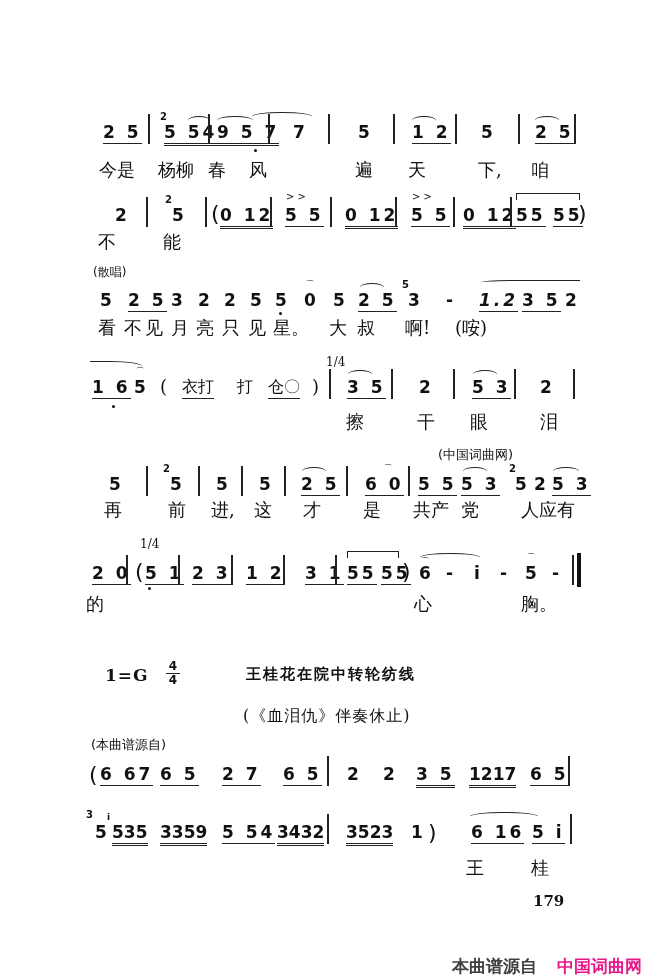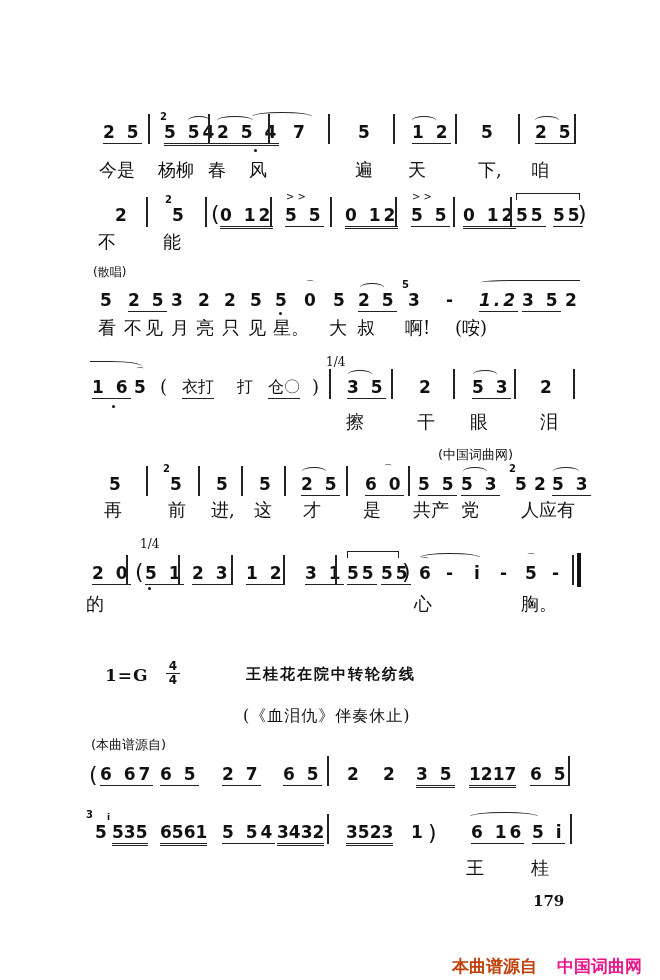--- a/index.html
+++ b/index.html
@@ -26,21 +26,21 @@
 </head>
 <body>
 
 <div class="row" style="top:122px;">
   <span class="n ul" style="left:103px;">2 5</span>
   <div class="bar" style="left:148px;top:-8px;"></div>
   <span class="grace" style="left:160px;top:-10px;">2</span>
   <span class="n ul2" style="left:164px;">5 54</span>
   <div class="slur" style="left:188px;top:-6px;width:22px;"></div>
   <div class="bar" style="left:208px;top:-8px;"></div>
-  <span class="n ul2" style="left:217px;">2 5 4</span>
+  <span class="n ul2" style="left:217px;">9 5 7</span>
   <div class="slur" style="left:217px;top:-6px;width:36px;"></div>
   <div class="slur" style="left:252px;top:-10px;width:60px;"></div>
   <div class="dotb" style="left:254px;top:27px;"></div>
   <div class="bar" style="left:268px;top:-8px;"></div>
   <span class="n" style="left:293px;">7</span>
   <div class="bar" style="left:328px;top:-8px;"></div>
   <span class="n" style="left:358px;">5</span>
   <div class="bar" style="left:393px;top:-8px;"></div>
   <span class="n ul" style="left:412px;">1 2</span>
   <div class="slur" style="left:412px;top:-6px;width:24px;"></div>
@@ -256,34 +256,34 @@
   <span class="n ul2" style="left:469px;letter-spacing:0;">1217</span>
   <span class="n ul" style="left:530px;">6 5</span>
   <div class="bar" style="left:568px;top:-8px;"></div>
 </div>
 
 <div class="row" style="top:822px;">
   <span class="grace" style="left:86px;top:-12px;">3</span>
   <span class="n" style="left:95px;">5</span>
   <span class="grace" style="left:107px;top:-10px;font-size:9px;">i</span>
   <span class="n ul2" style="left:112px;letter-spacing:0;">535</span>
-  <span class="n ul2" style="left:160px;letter-spacing:0;">6561</span>
+  <span class="n ul2" style="left:160px;letter-spacing:0;">3359</span>
   <span class="n ul" style="left:222px;">5 54</span>
   <span class="n ul2" style="left:277px;letter-spacing:0;">3432</span>
   <div class="bar" style="left:327px;top:-8px;"></div>
   <span class="n ul2" style="left:346px;letter-spacing:0;">3523</span>
   <span class="n" style="left:411px;">1</span>
   <span class="paren" style="left:428px;top:-2px;">)</span>
   <div class="slur" style="left:470px;top:-10px;width:68px;"></div>
   <span class="n ul" style="left:471px;">6 16</span>
   <span class="n ul" style="left:532px;">5 i</span>
   <div class="bar" style="left:570px;top:-8px;"></div>
 </div>
 <div class="row" style="top:858px;">
   <span class="ly" style="left:466px;">王</span>
   <span class="ly" style="left:531px;">桂</span>
 </div>
 
 <span style="position:absolute;left:533px;top:892px;font-weight:bold;font-size:15px;font-family:'DejaVu Serif',serif;">179</span>
 <div style="position:absolute;left:452px;top:955px;font-weight:bold;font-size:17px;white-space:nowrap;">
-  <span style="color:#c2410c;">本曲谱源自</span>
+  <span style="color:#404040;">本曲谱源自</span>
   <span style="color:#e8178a;margin-left:14px;">中国词曲网</span>
 </div>
 
 </body></html>

